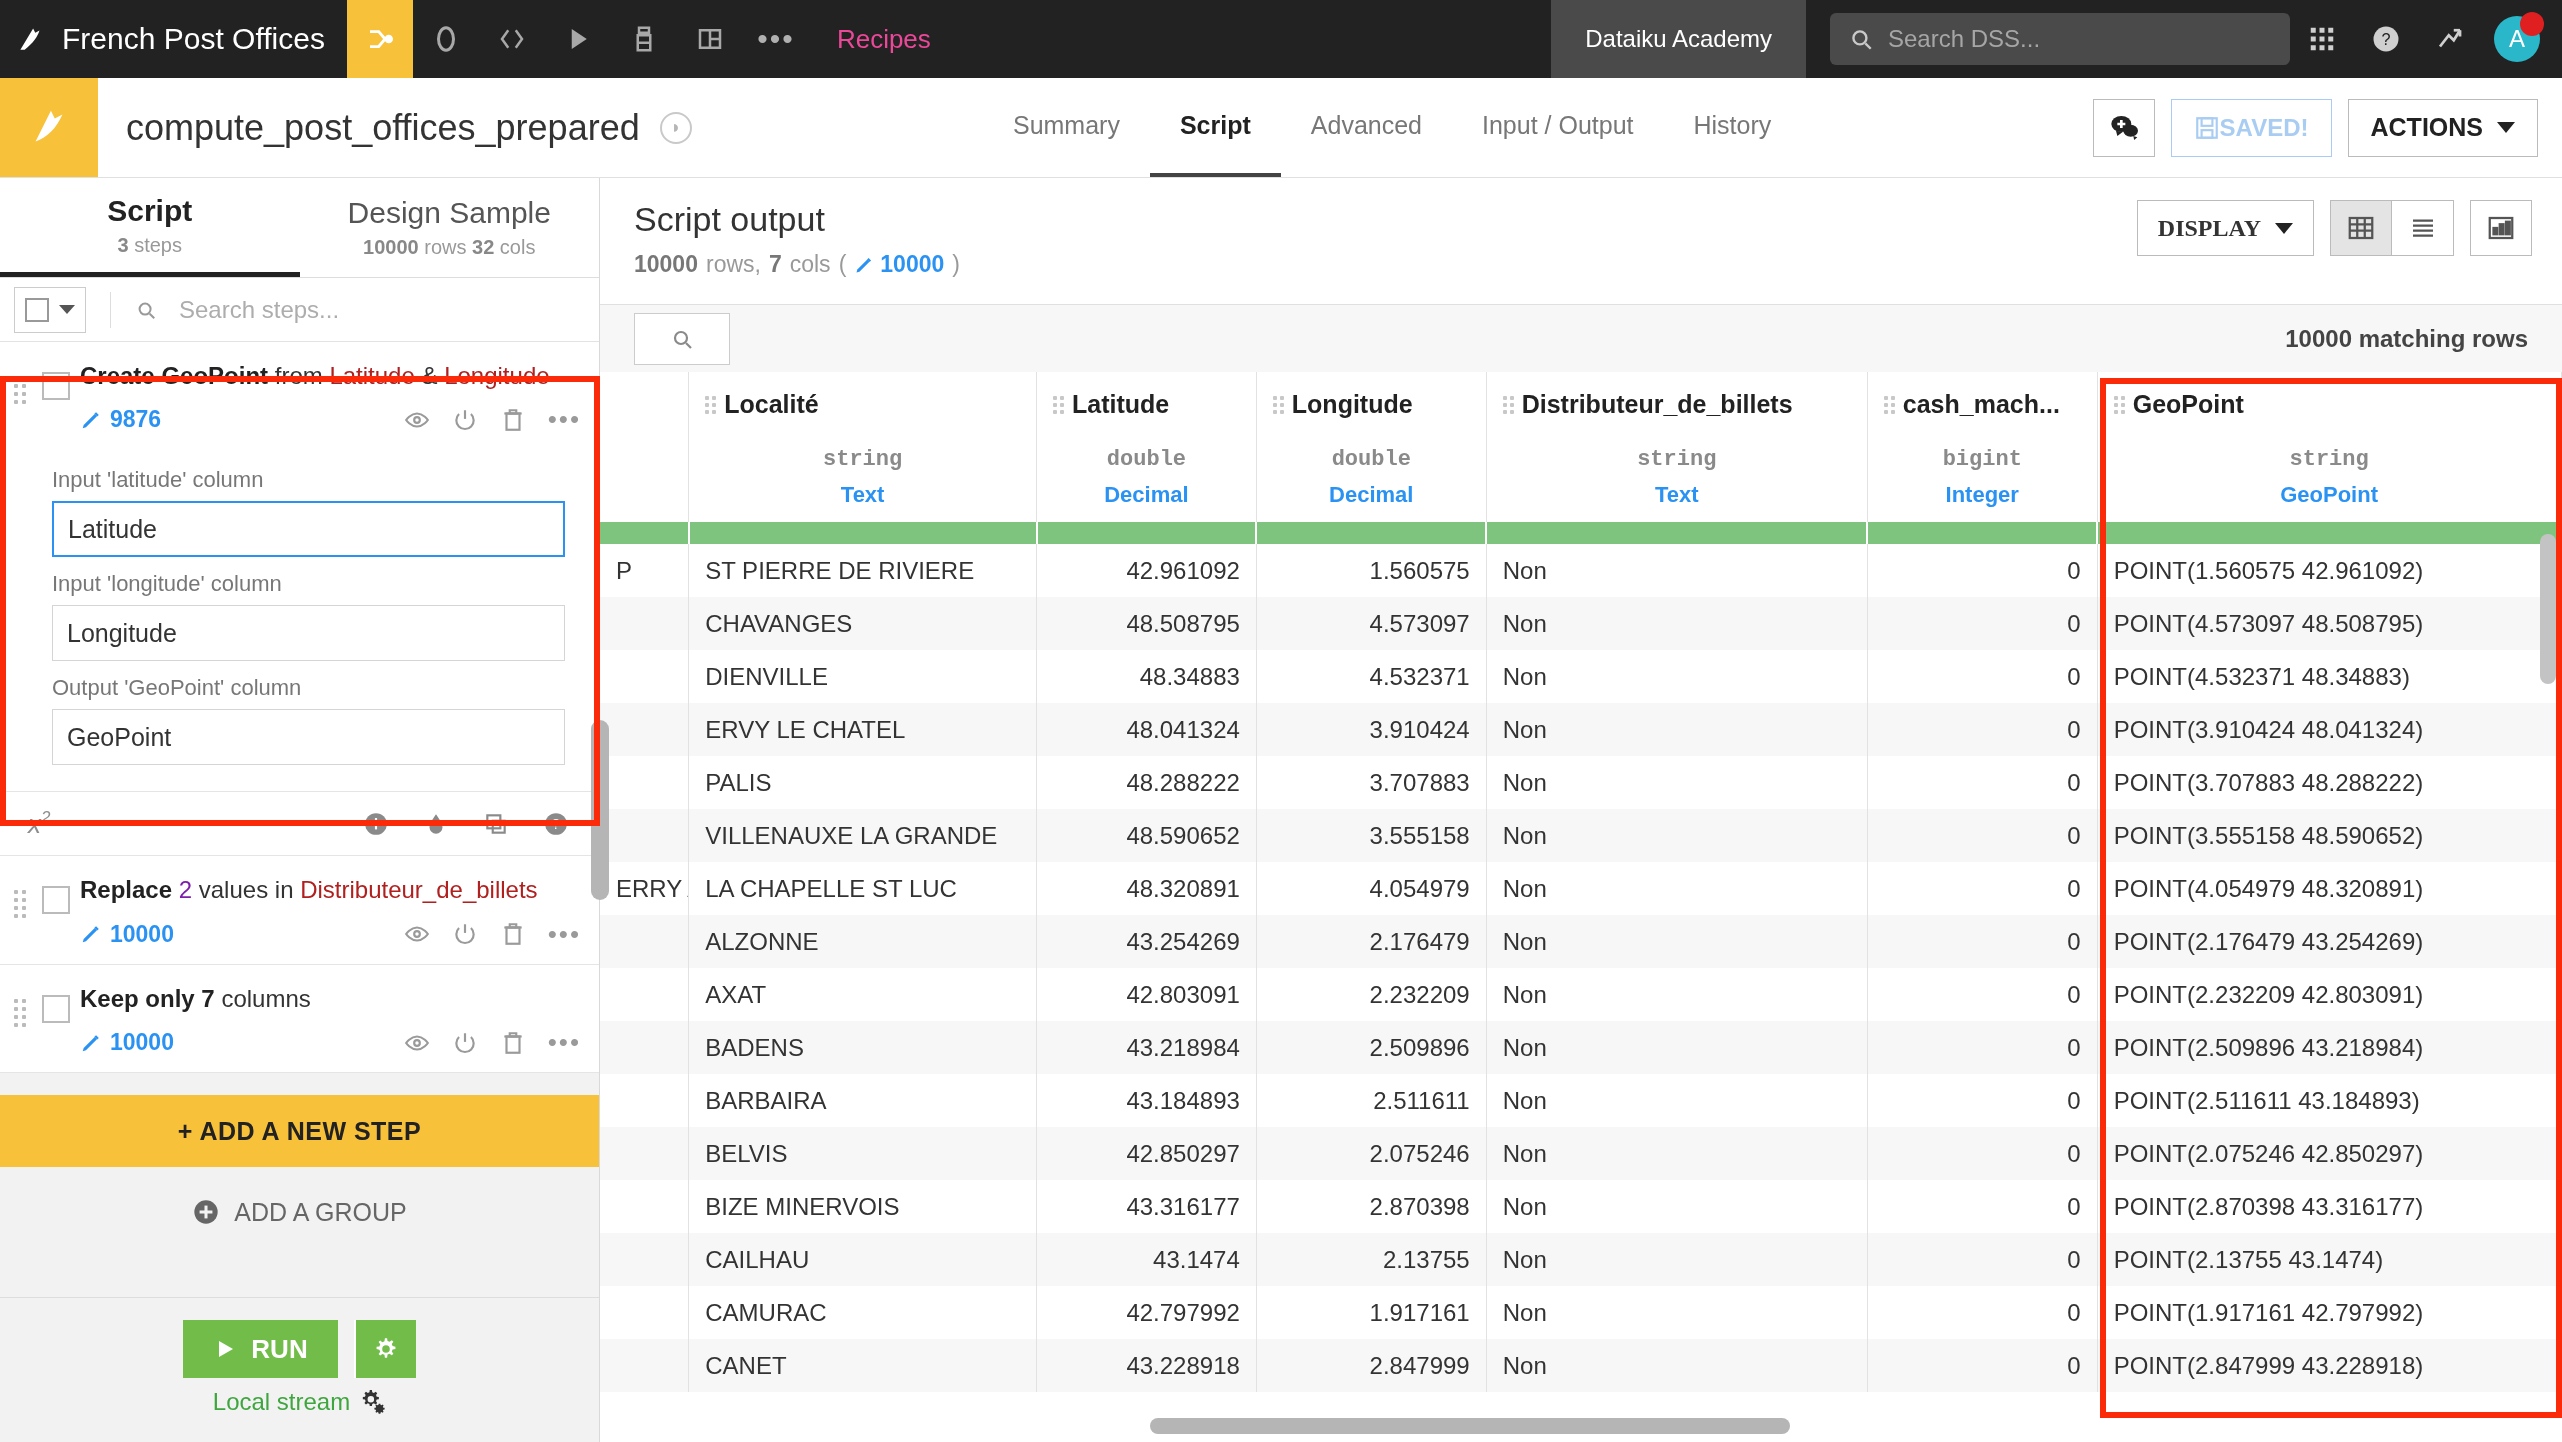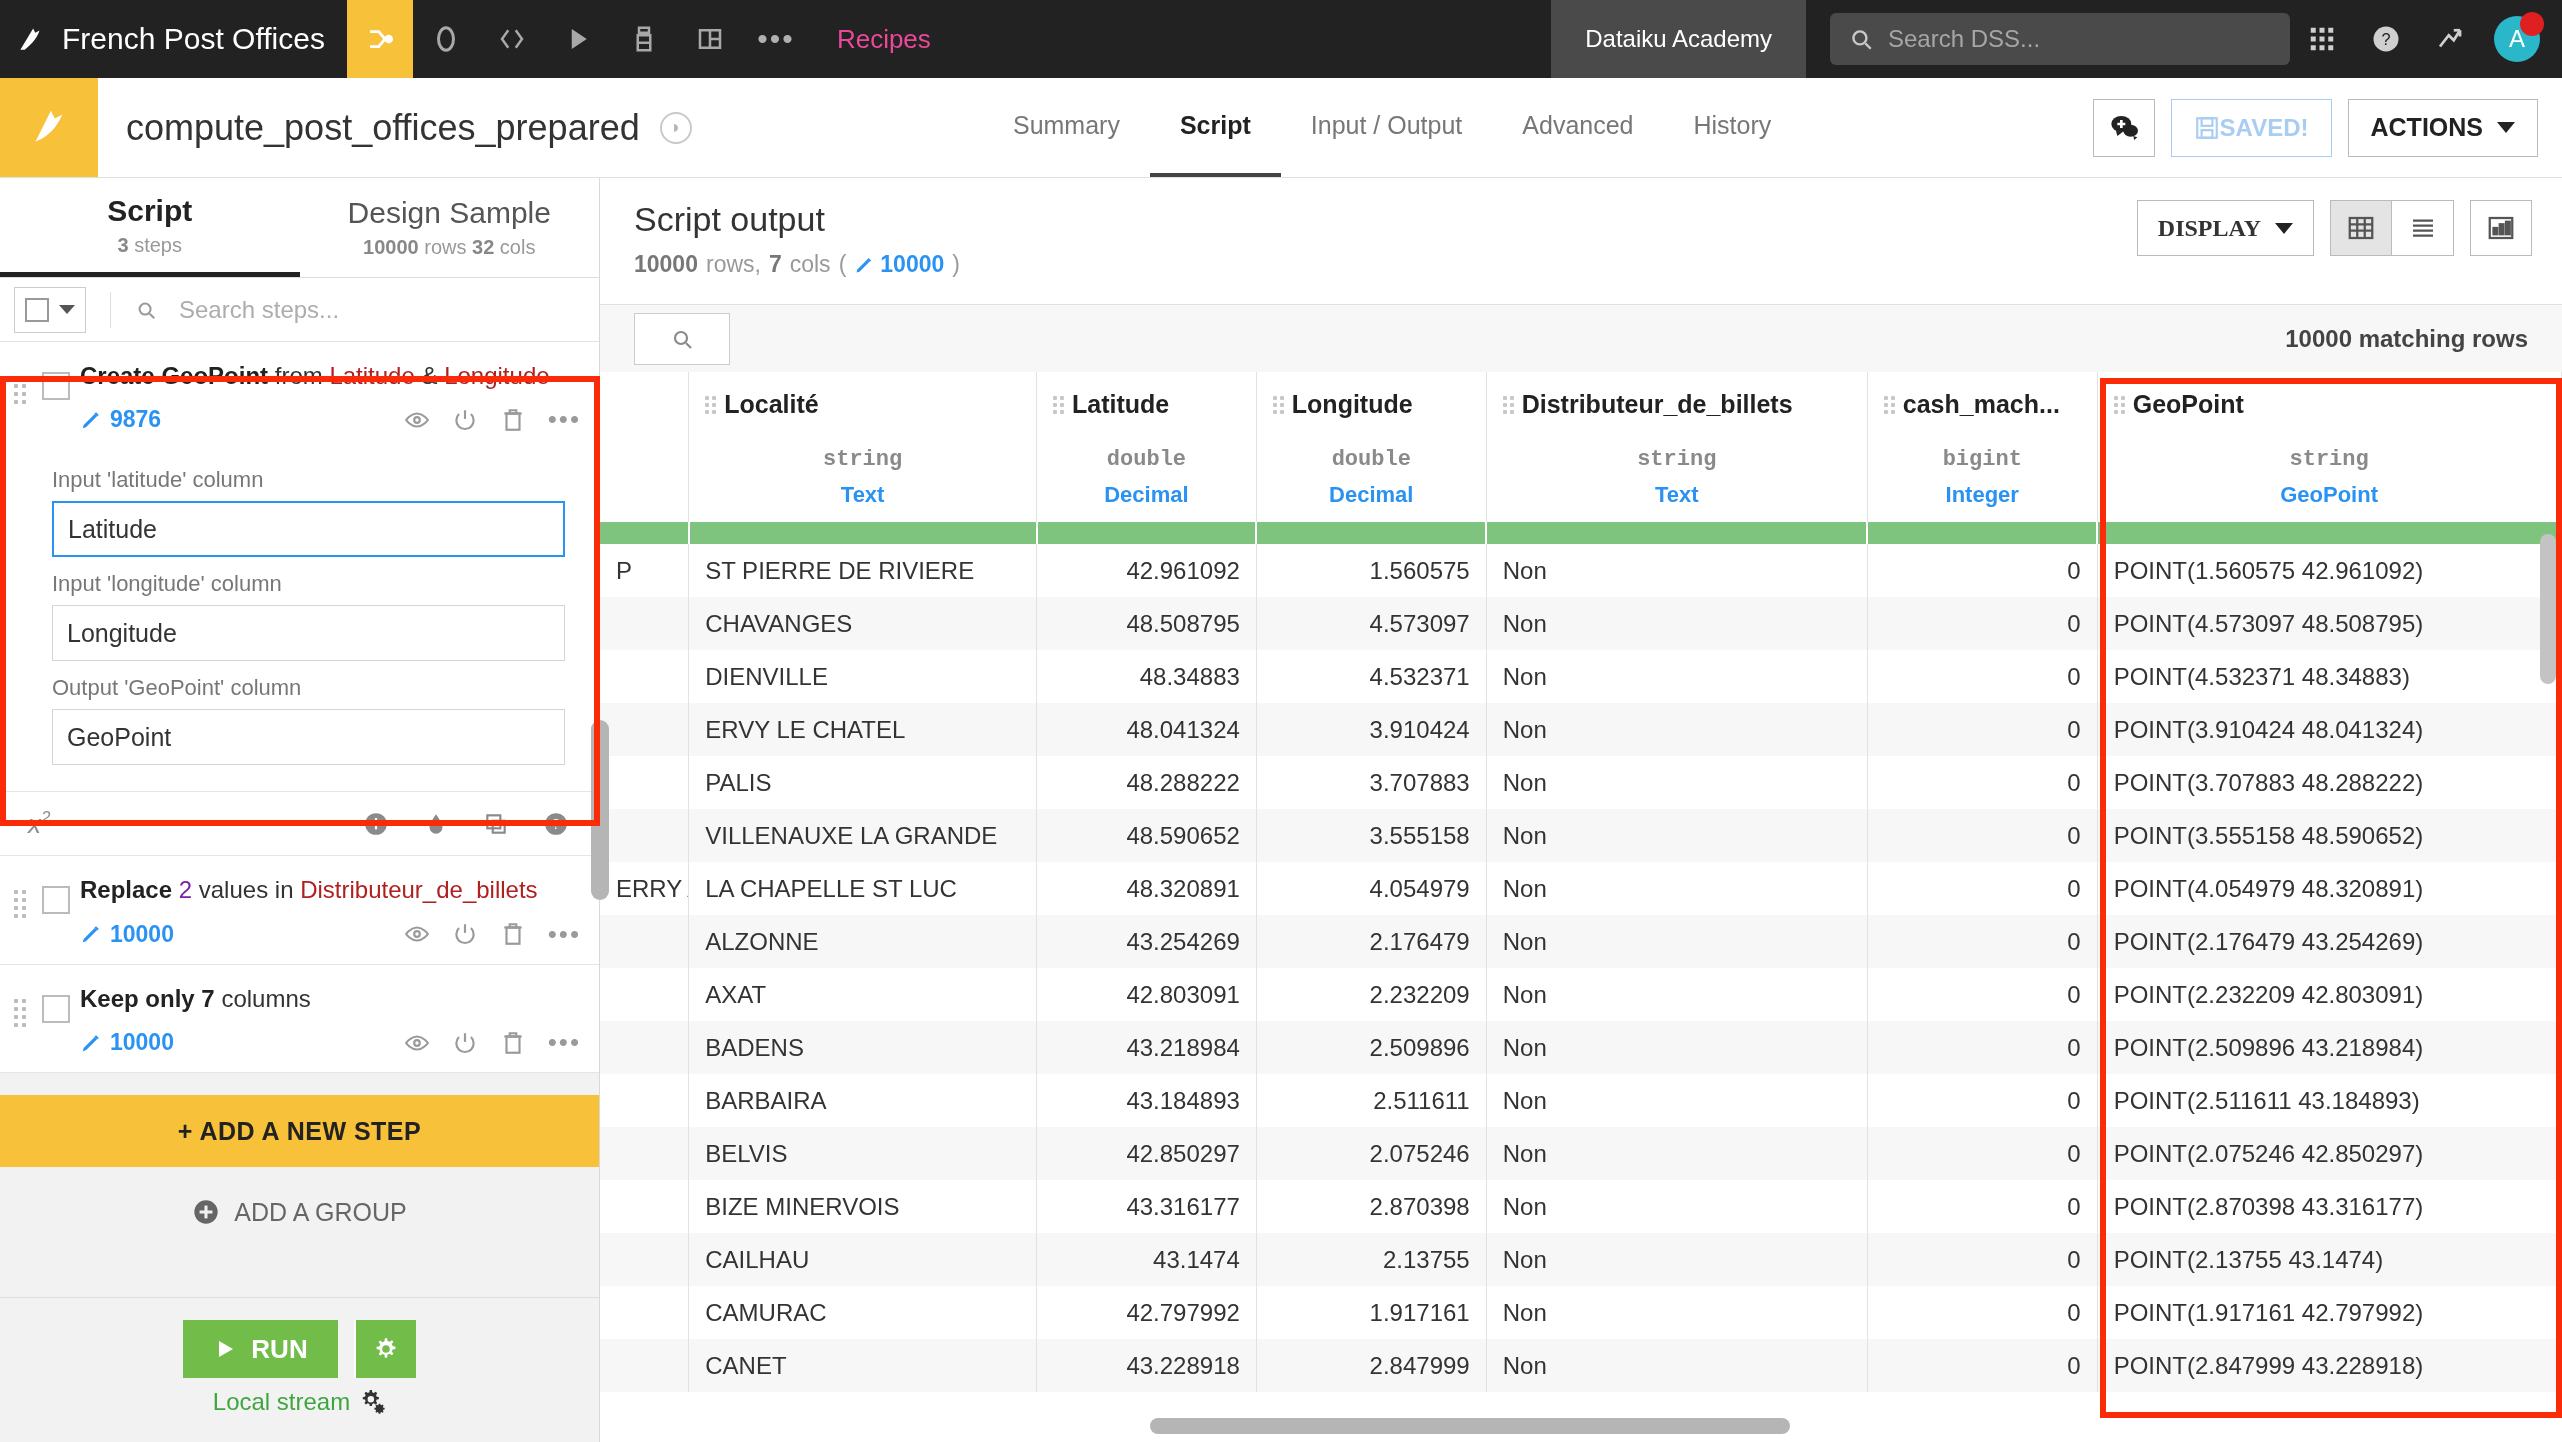--- a/index.html
+++ b/index.html
@@ -269,22 +269,22 @@
           <path d="M5 19 C11 17 16 12 19 5 L15 7 L13 3 Z"></path>
         </svg>
     </div>
     <div class="rh-title">
       <span>compute_post_offices_prepared</span>
       <span class="rh-tag">◗</span>
     </div>
     <div class="rh-tabs">
       <div class="rh-tab">Summary</div>
       <div class="rh-tab active">Script</div>
+      <div class="rh-tab">Advanced</div>
       <div class="rh-tab">Input / Output</div>
-      <div class="rh-tab">Advanced</div>
       <div class="rh-tab">History</div>
     </div>
     <div class="rh-actions">
       <div class="btn-sq">
         <svg viewBox="0 0 24 24" fill="#222">
             <ellipse cx="10" cy="9" rx="7.5" ry="6"></ellipse>
             <path d="M6 14 l1 4 l4 -3 z"></path>
             <ellipse cx="17" cy="14" rx="5.5" ry="4.5"></ellipse>
             <path d="M19 18 l.6 3 l2.4 -2 z"></path>
             <path d="M9 6h2v2h2v2h-2v2H9v-2H7V8h2z" fill="#fff"></path>

